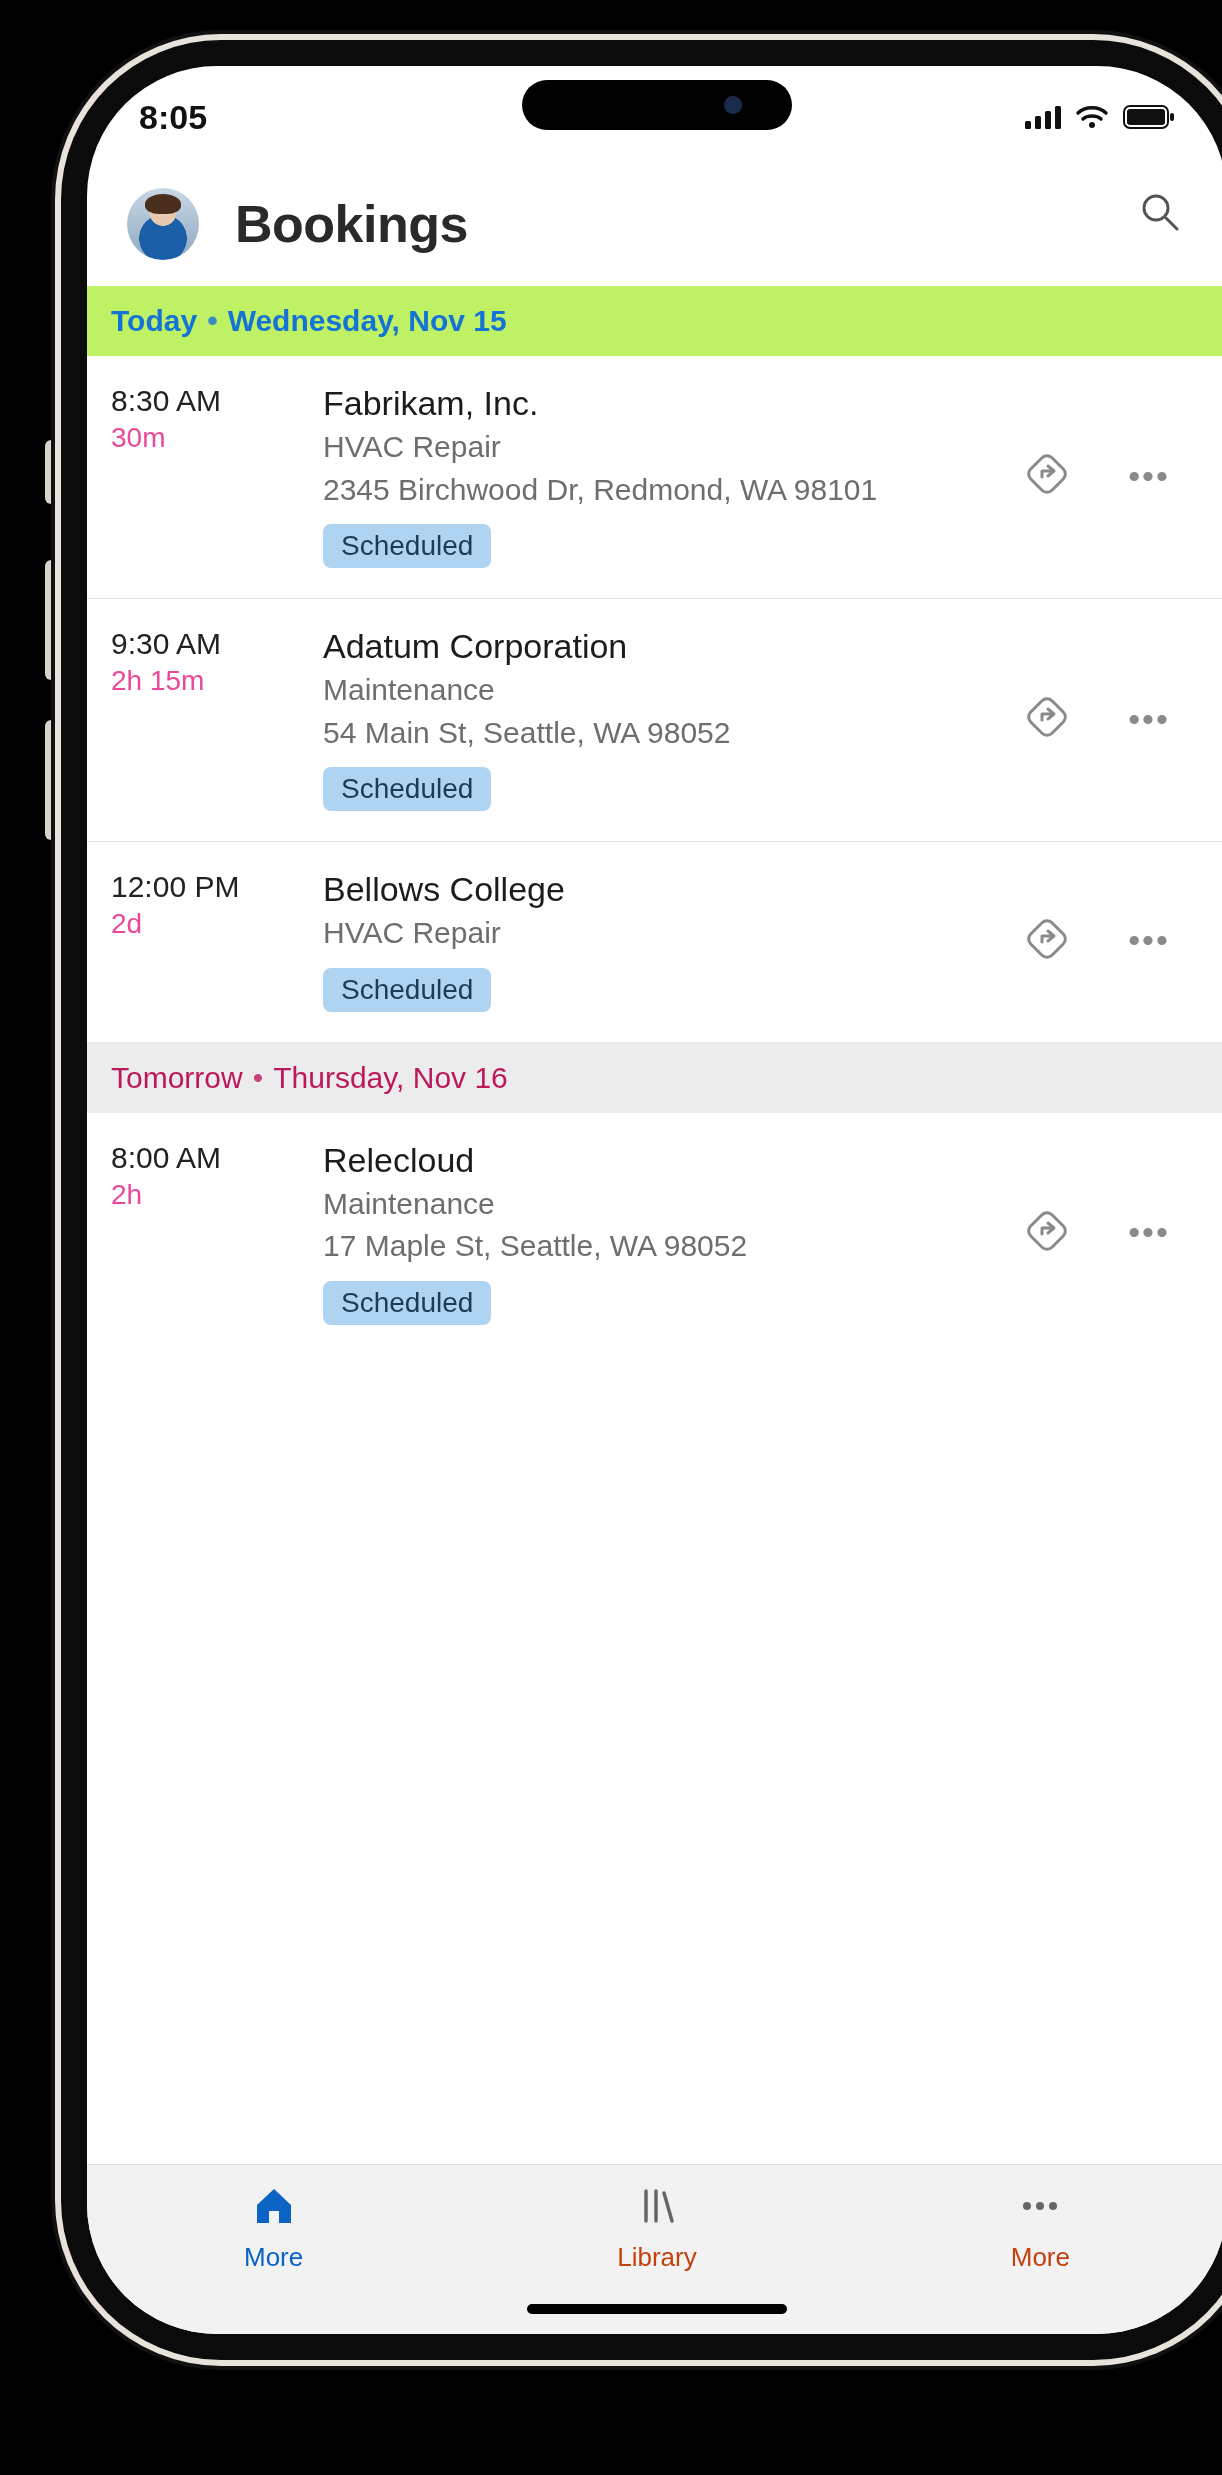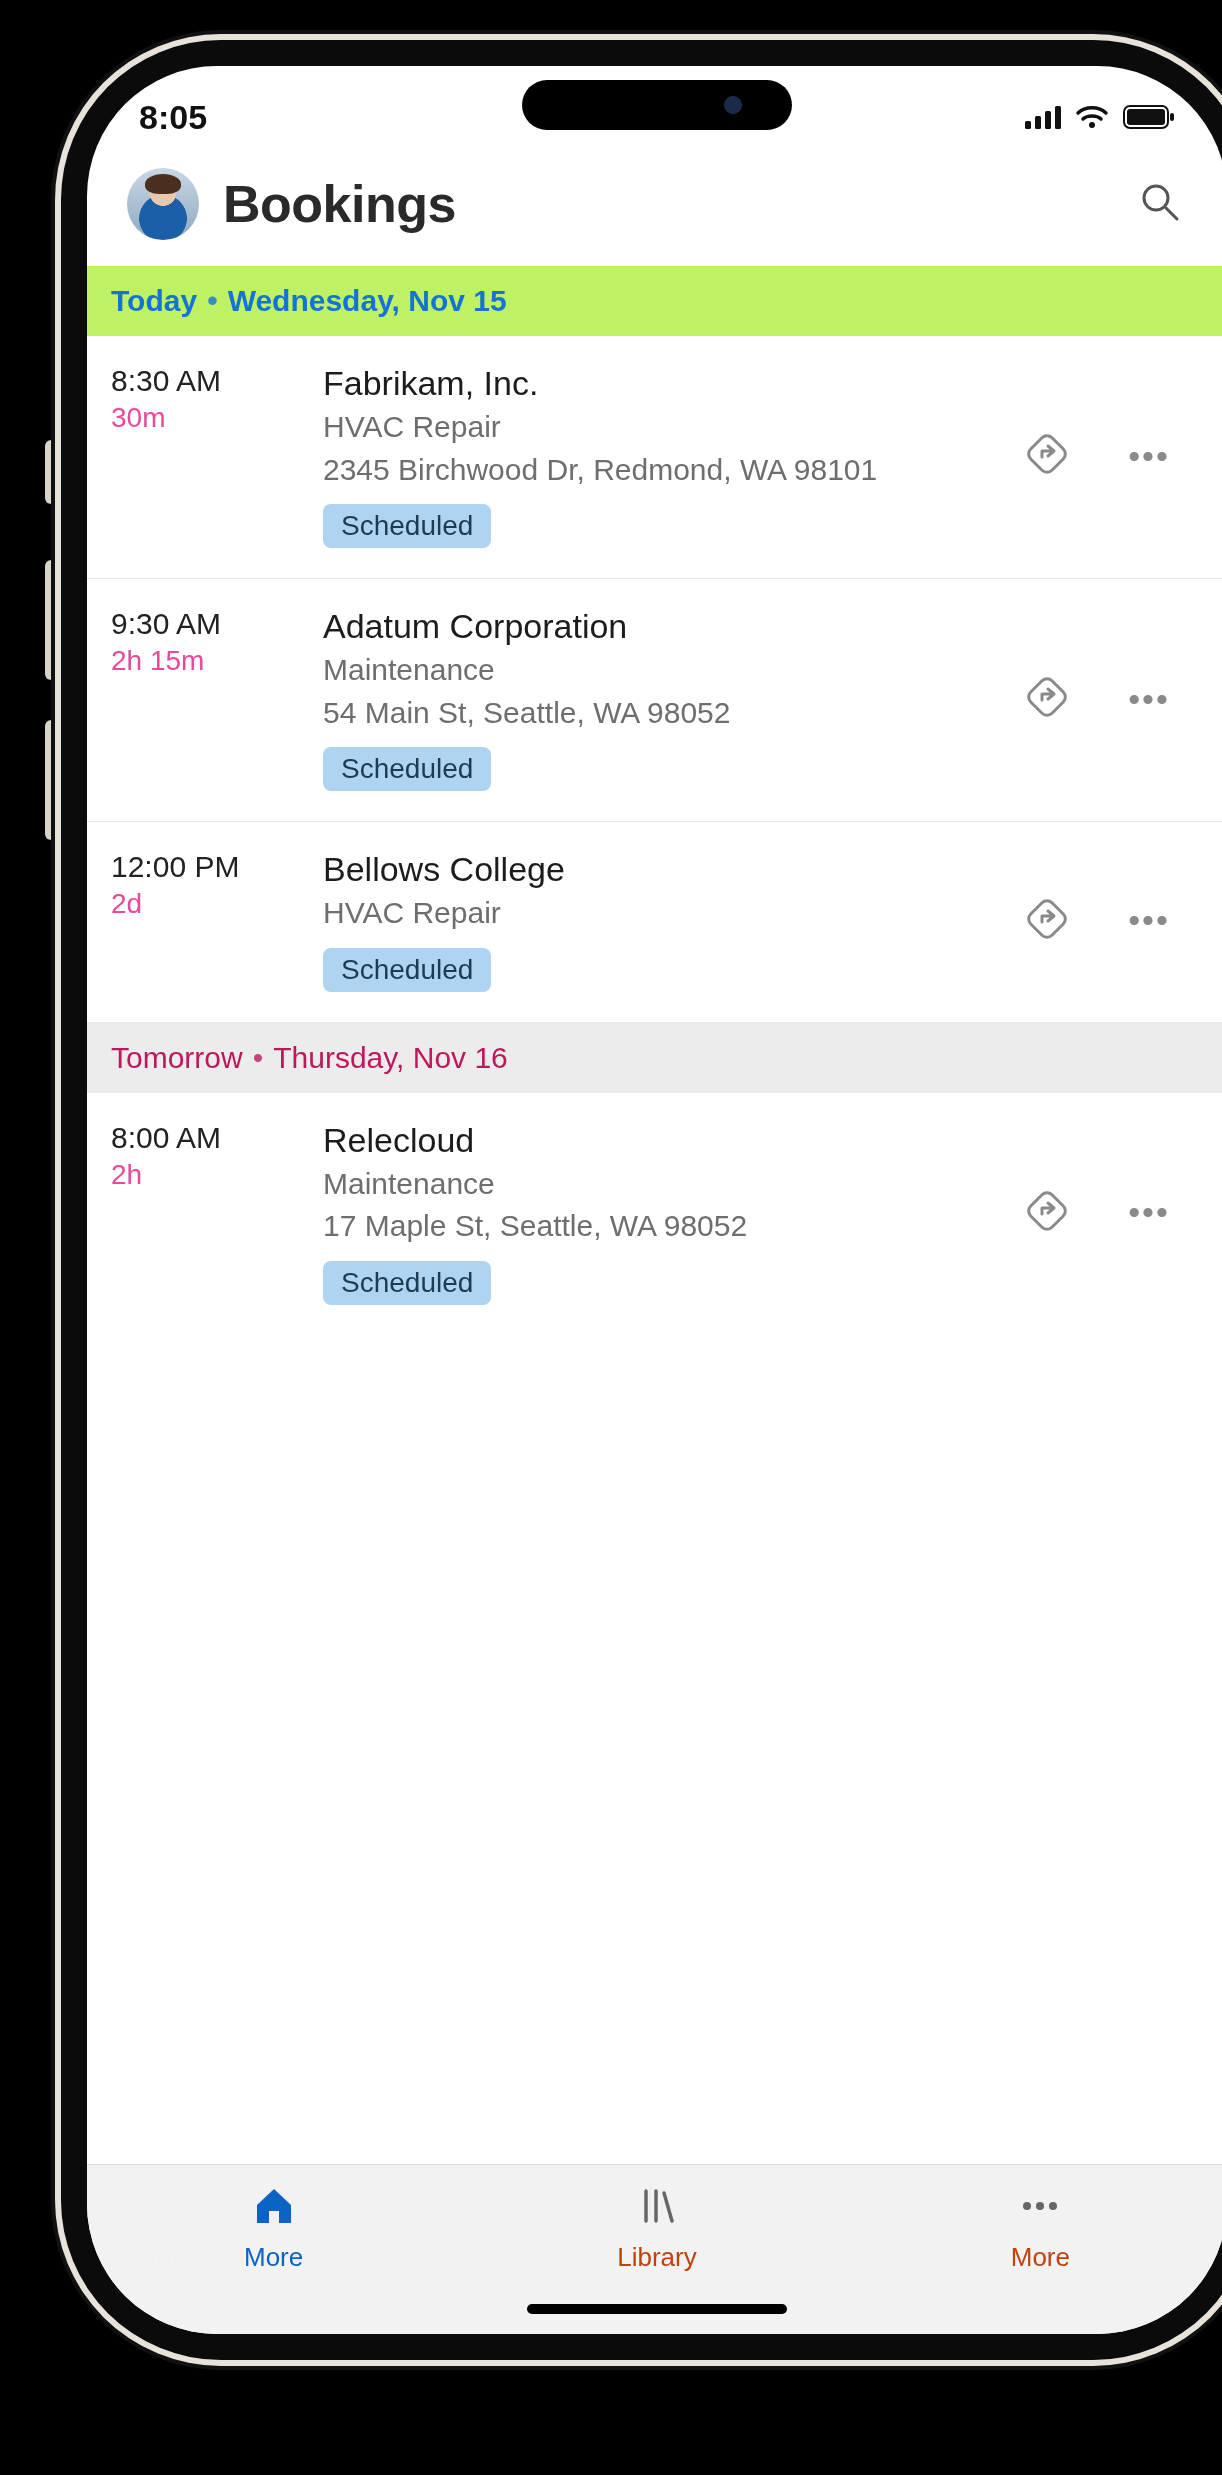--- a/index.html
+++ b/index.html
@@ -52,21 +52,21 @@
     padding: 22px 52px 0 52px; font-weight: 700; font-size: 34px; color: #111; z-index: 40;
   }
   .status-right { display:flex; gap:14px; align-items:center; }
   .status-right svg { display:block; }
 
   
   .header {
     display:flex; align-items:center; justify-content:space-between;
     padding: 22px 40px 26px 40px;
   }
-  .header-left { display:flex; align-items:center; gap:24px; }
+  .header-left { display:flex; align-items:center; gap:36px;margin-top:20px; }
   .avatar {
     width: 72px; height: 72px; border-radius: 50%;
     background:
       radial-gradient(circle at 50% 34%, #e8c9b0 0 22%, transparent 23%),
       radial-gradient(circle at 50% 70%, #1b5fa8 0 38%, transparent 39%),
       linear-gradient(#c9d7e5, #8ea9bf);
     position: relative; overflow:hidden;
   }
   .avatar::after{ content:""; position:absolute; left:18px; top:6px; width:36px; height:20px; background:#4a2f1e; border-radius:50% 50% 40% 40%; }
   .title { font-size: 52px; font-weight: 800; color:#2a2a2a; letter-spacing:-0.5px; }

